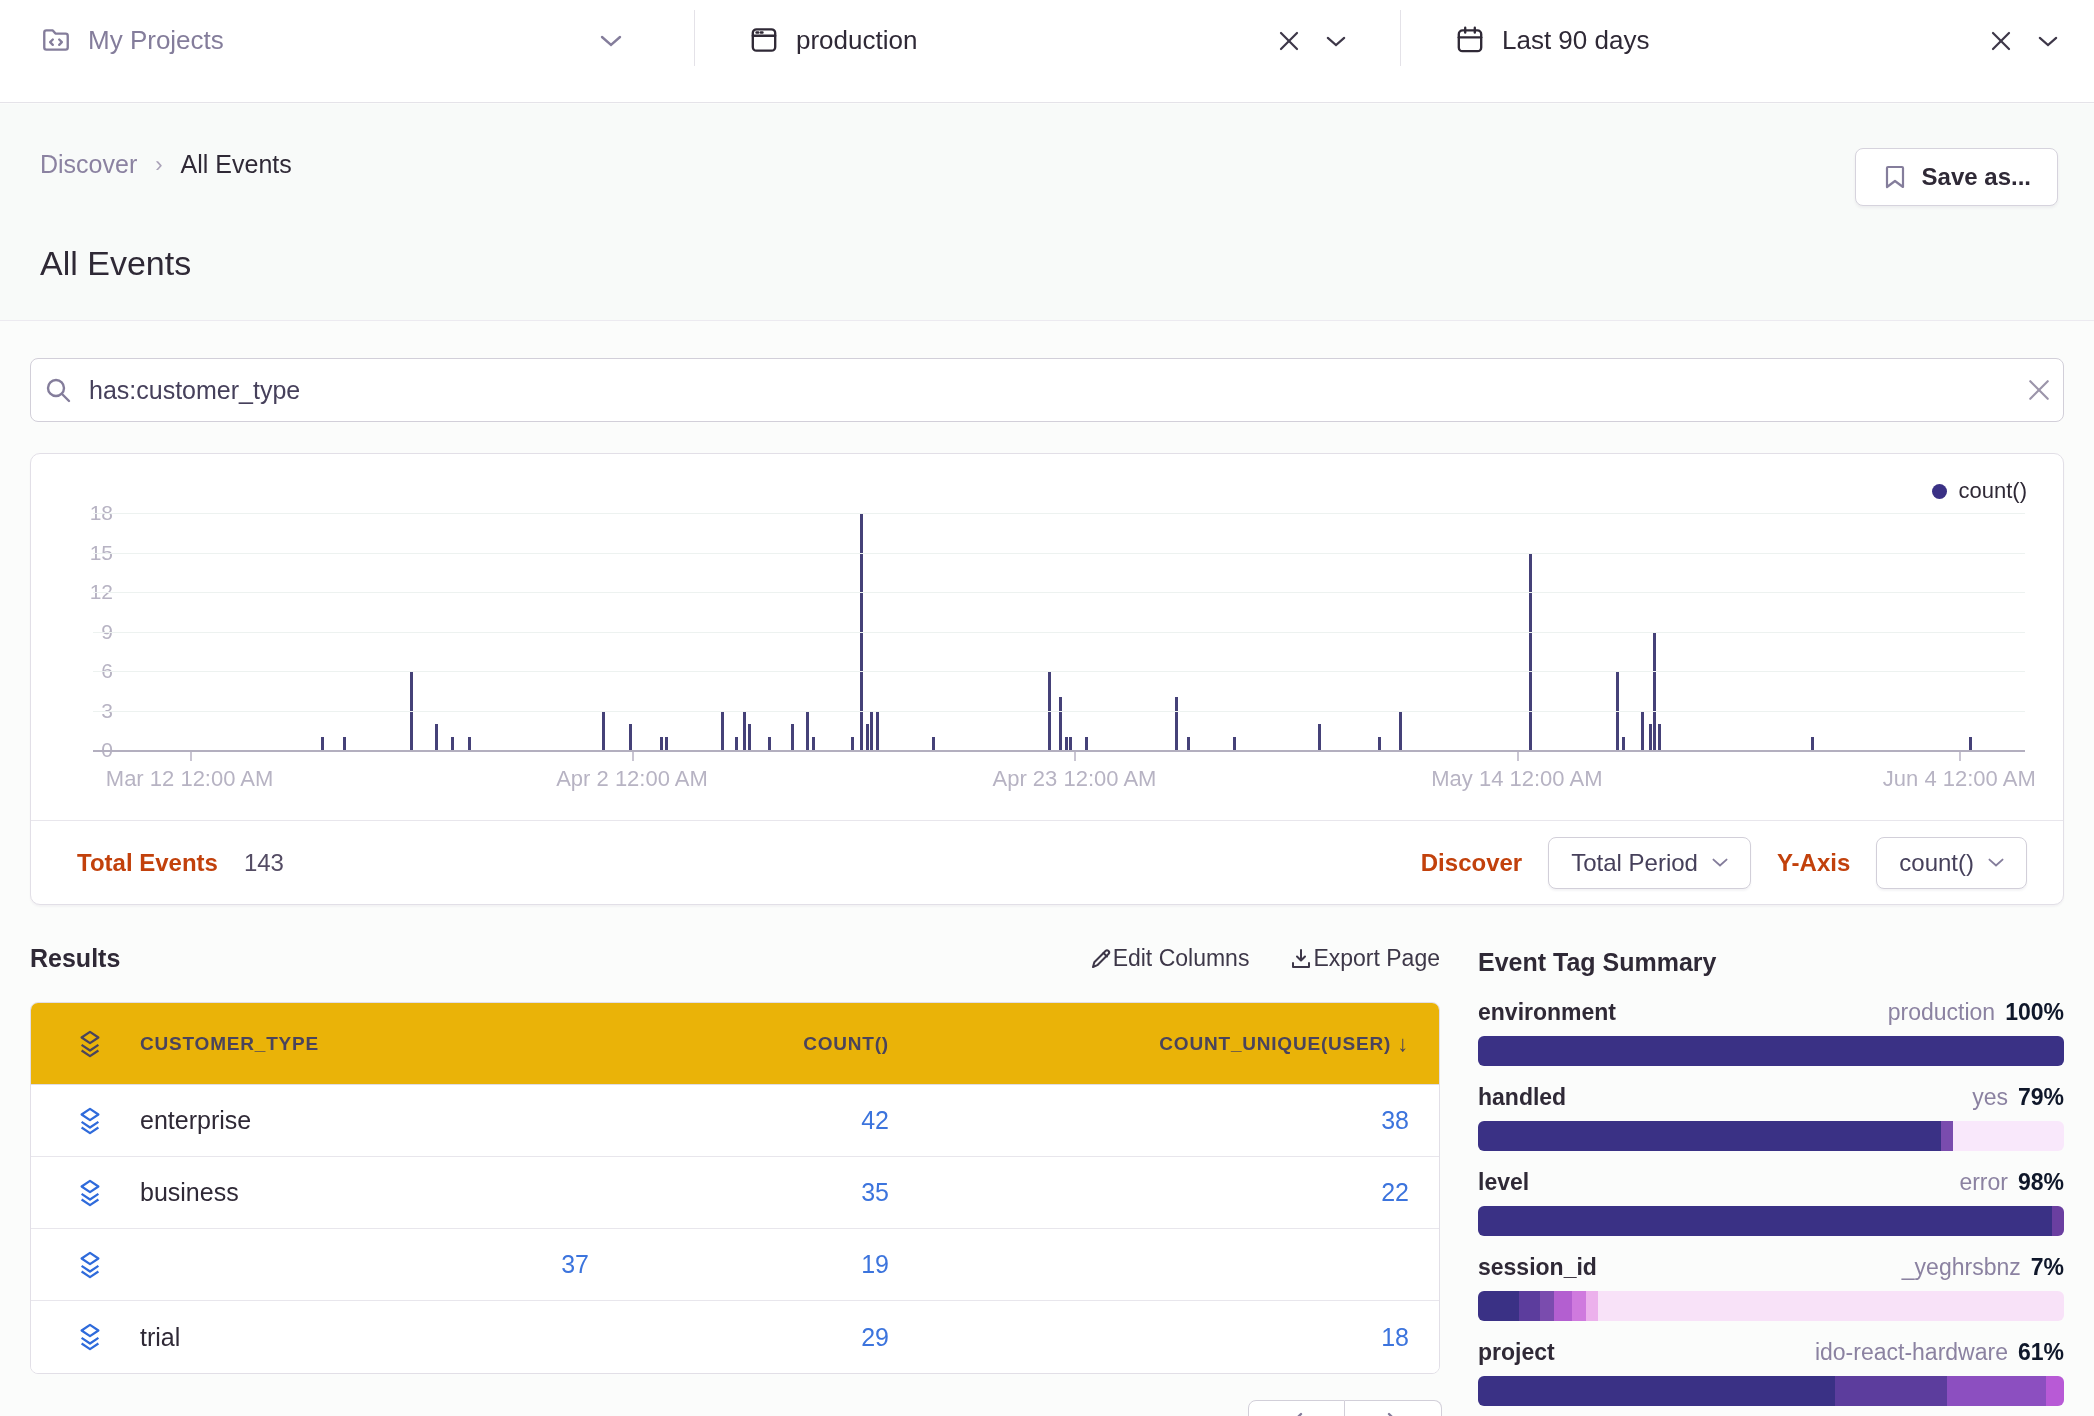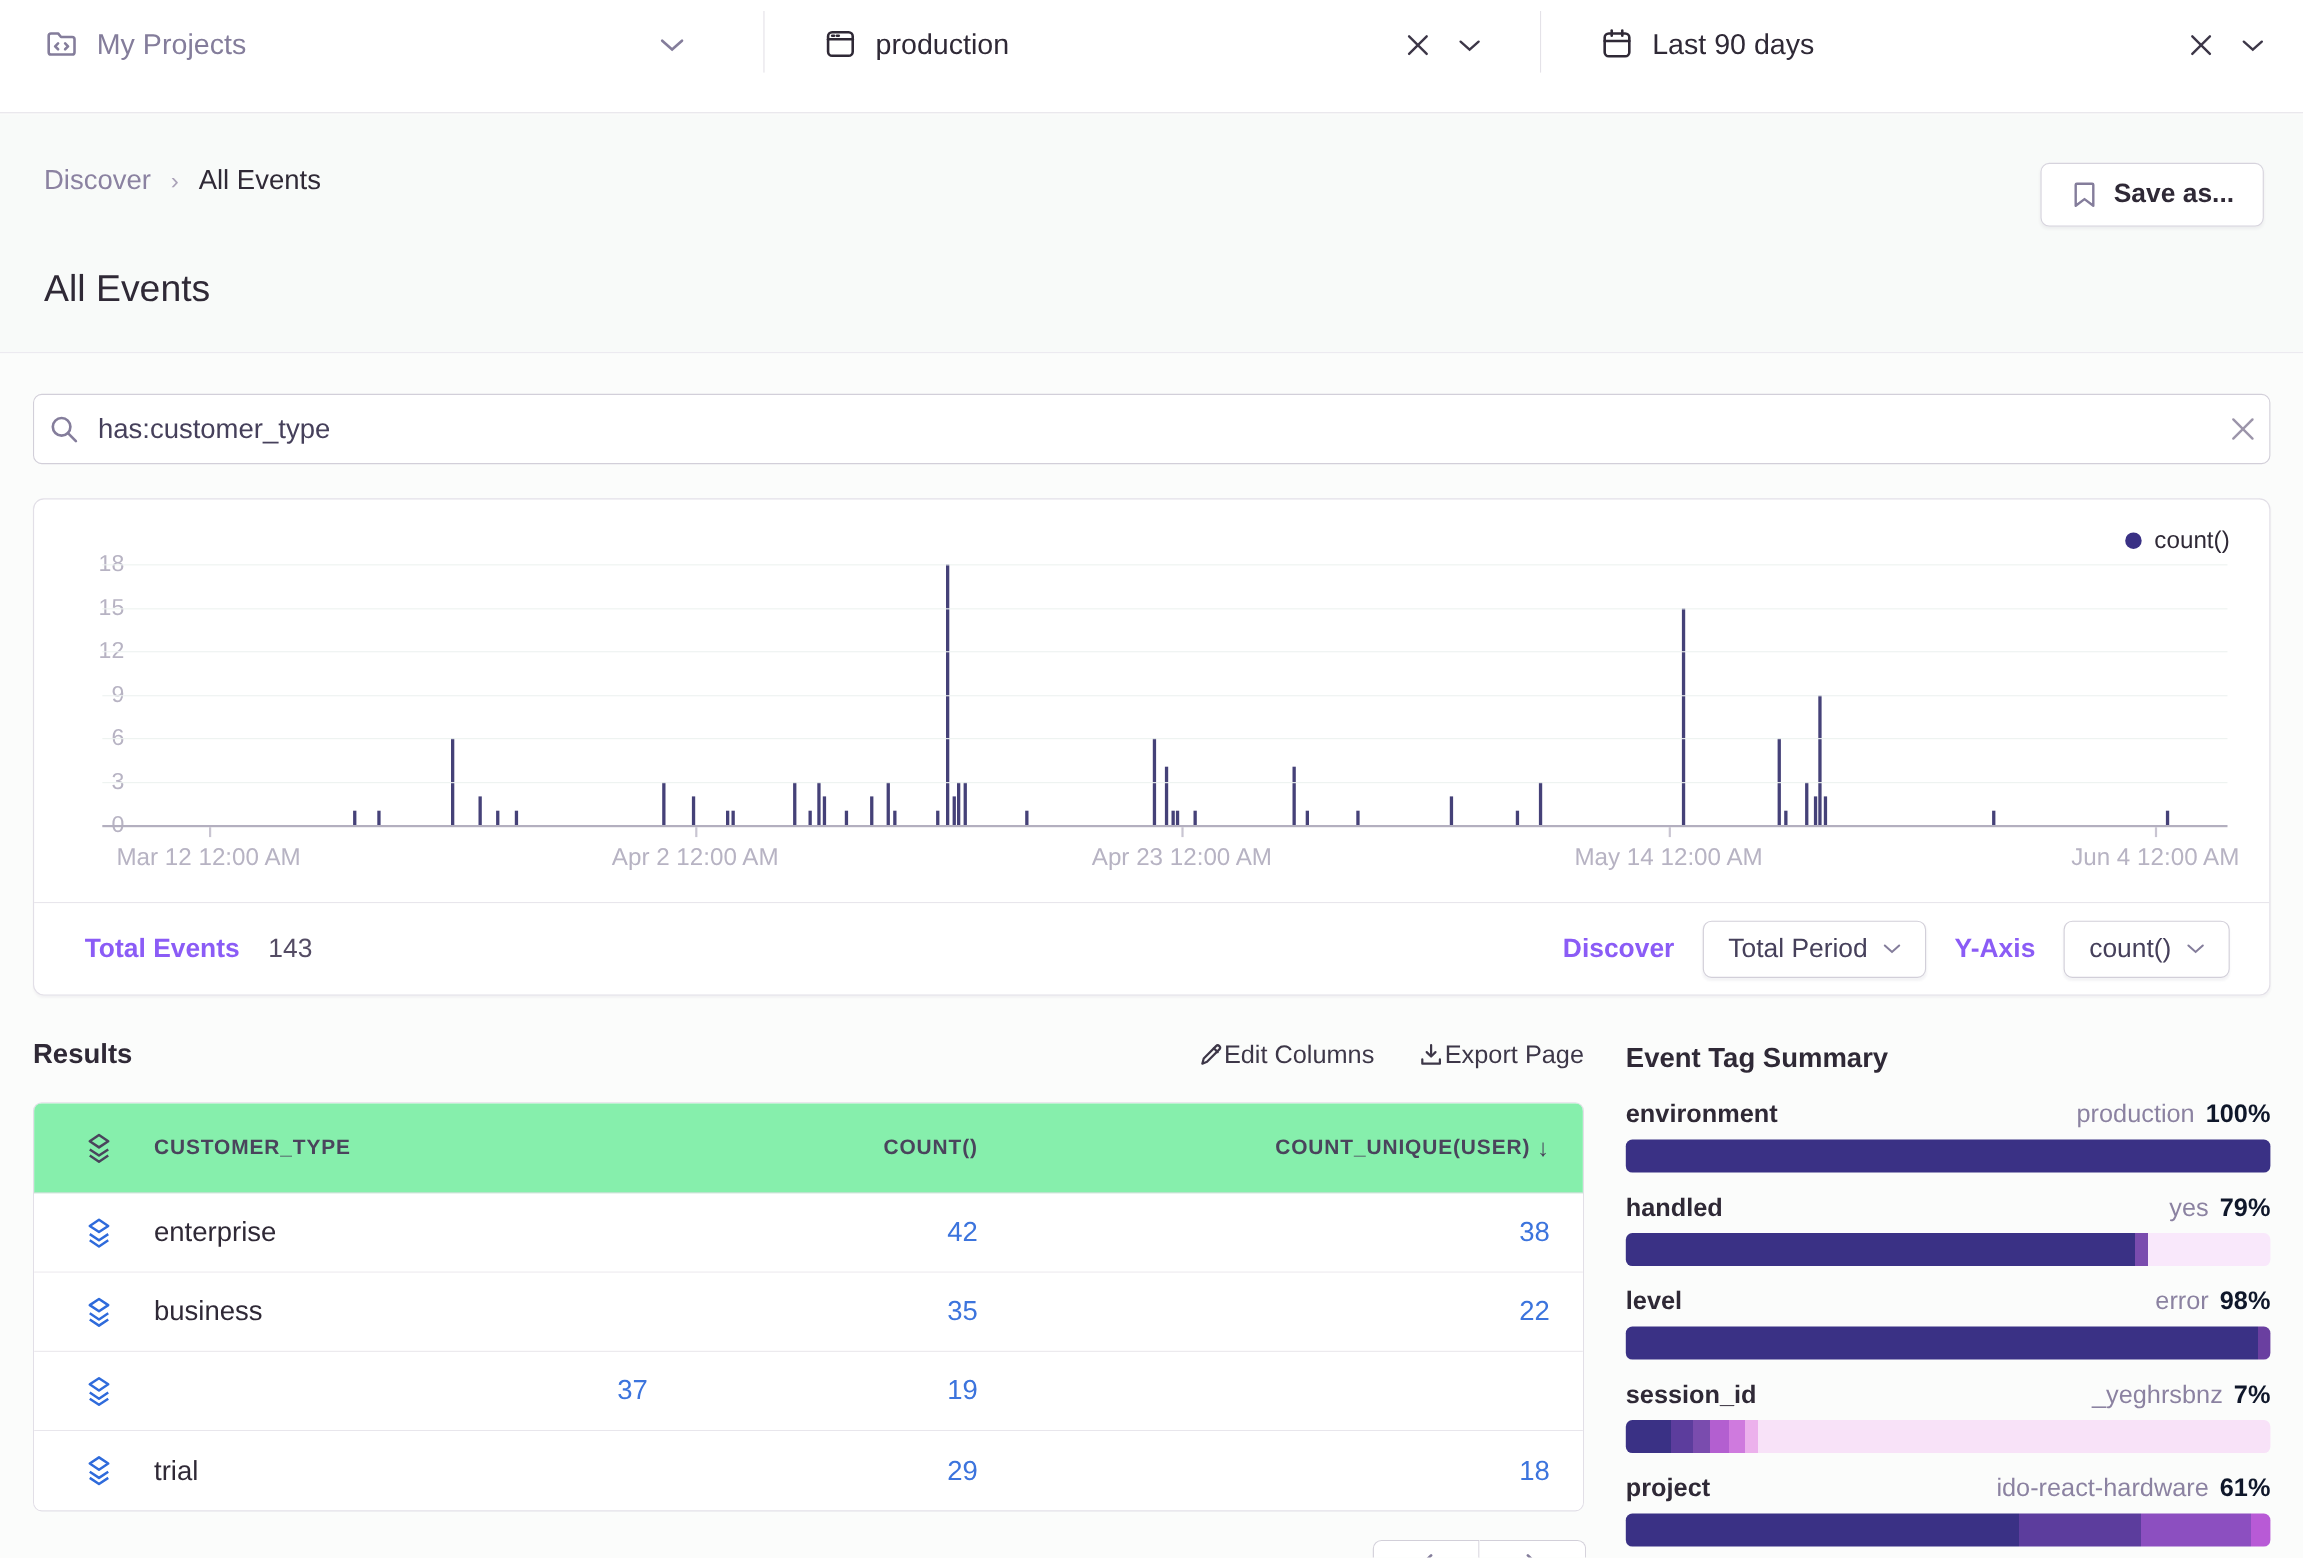--- a/index.html
+++ b/index.html
@@ -42,37 +42,37 @@
   .legend-dot { width:15px; height:15px; border-radius:50%; }
   .y-label { position:absolute; width:52px; text-align:right; font-size:21px; color:#b7b3c3; left:30px; }
   .gridline { position:absolute; left:62px; width:1932px; height:1px; background:#edf2f0; }
   .plot { position:absolute; left:62px; top:59px; width:1932px; height:237px; }
   .spike { position:absolute; bottom:0; width:3px; }
   .x-axis { position:absolute; left:62px; top:296px; width:1932px; height:2px; background:#b3afbf; }
   .x-tick { position:absolute; top:298px; width:2px; height:9px; background:#c9c5d2; }
   .x-label { position:absolute; top:312px; width:260px; margin-left:-130px; text-align:center; font-size:22px; color:#b7b3c3; }
   .chart-footer { position:absolute; left:0; right:0; bottom:0; height:84px; border-top:1px solid #e8e6ec;
     display:flex; align-items:center; padding:0 36px 0 46px; font-size:24px; }
-  .cf-label { font-weight:700; color:#8b5cf6; }
+  .cf-label { font-weight:700; color:#c2410c; }
   .cf-value { margin-left:26px; color:#544c64; }
   .cf-right { margin-left:auto; display:flex; align-items:center; gap:26px; }
   .dropdown { height:52px; padding:0 22px; background:#fff; border:1px solid #d2cfd9; border-radius:8px;
     box-shadow:0 2px 2px rgba(45,35,70,.05); display:flex; align-items:center; gap:14px;
     font-size:24px; color:#46405b; cursor:pointer; }
 
   
   .results-head { position:absolute; top:944px; left:30px; width:1410px; display:flex; align-items:center; }
   .results-title { font-size:25px; font-weight:700; color:#2f2936; }
   .rh-actions { margin-left:auto; display:flex; align-items:center; gap:40px; }
   .rh-action { display:flex; align-items:center; font-size:23px; color:#3d3748; cursor:pointer; }
 
   .table-card { position:absolute; top:1002px; left:30px; width:1410px; height:372px; background:#fff;
     border:1px solid #e2dfe7; border-radius:8px; overflow:hidden; }
   .t-grid { display:grid; grid-template-columns:64px 1fr 300px 520px; align-items:center; padding:0 30px 0 45px; }
-  .t-head { height:82px; background:#86efac; border-bottom:1px solid #dfdce4; font-size:19px; font-weight:700;
+  .t-head { height:82px; background:#eab308; border-bottom:1px solid #dfdce4; font-size:19px; font-weight:700;
     letter-spacing:.8px; color:#4a445c; }
   .t-head .num { justify-self:end; display:flex; align-items:center; gap:6px; cursor:pointer; }
   .t-row { height:72px; border-bottom:1px solid #e8e6ec; font-size:25px; background:#fff; }
   .t-row:last-child { border-bottom:none; }
   .cell-name { color:#2f2936; }
   .cell-num { justify-self:end; color:#3c74dd; cursor:pointer; }
   .sort-arrow { font-size:22px; color:#4a445c; }
 
   .pagination { position:absolute; top:1400px; left:1248px; display:flex; }
   .pg-btn { width:97px; height:44px; background:#fff; border:1px solid #d2cfd9; display:flex; align-items:center;

